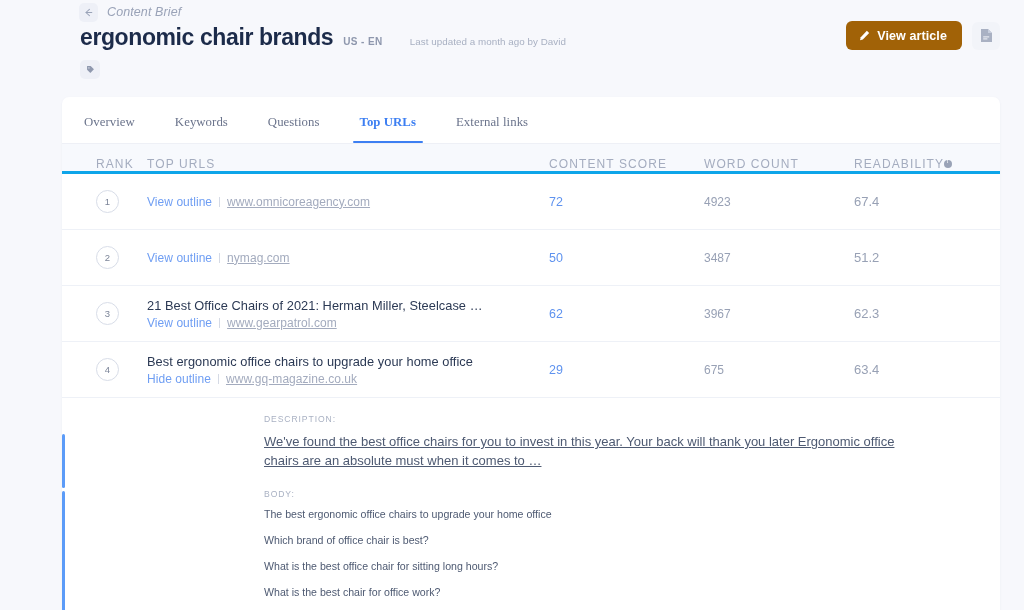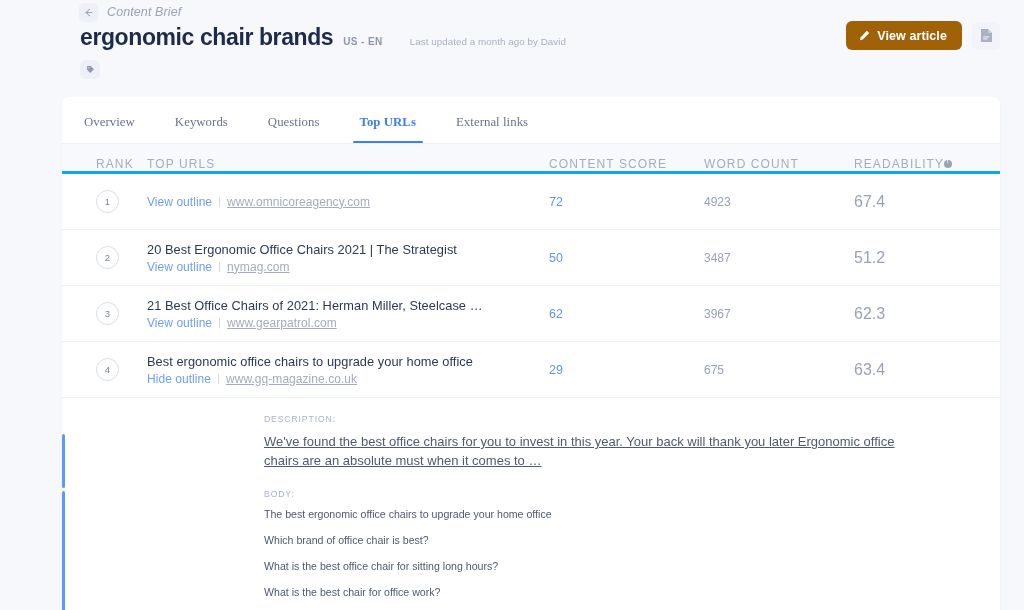--- a/index.html
+++ b/index.html
@@ -164,21 +164,21 @@
   }
   .url-divider {
     width: 1px; height: 10px; background: #d5dae5;
   }
   .url-link {
     color: #a3abbe; text-decoration: underline;
     padding-left: 7px; cursor: pointer; letter-spacing: .05px;
   }
   .cell-score { font-size: 12.5px; color: #5f93ef; }
   .cell-words { font-size: 12px; color: #98a1b5; }
-  .cell-read  { font-size: 16px; color: #98a1b5; }
+  .cell-read  { font-size: 13px; color: #98a1b5; }
 
   
   .outline-panel {
     padding: 16px 0 22px 202px;
     background: #ffffff;
     position: relative;
   }
   .outline-label {
     font-size: 8.6px; color: #a9b1c3; letter-spacing: .9px;
     margin-bottom: 9px;
@@ -290,21 +290,20 @@
         <div class="col-score cell-score">72</div>
         <div class="col-words cell-words">4923</div>
         <div class="col-read cell-read">67.4</div>
       </div>
 
       <div class="row">
         <div class="col-rank">
           <div class="rank-badge">2</div>
         </div>
         <div class="col-url">
-          <div class="url-title">20 Best Ergonomic Office Chairs 2021 | The Strategist</div>
           <div class="url-sub">
             <span class="outline-toggle">View outline</span>
             <span class="url-divider"></span>
             <span class="url-link">nymag.com</span>
           </div>
         </div>
         <div class="col-score cell-score">50</div>
         <div class="col-words cell-words">3487</div>
         <div class="col-read cell-read">51.2</div>
       </div>

